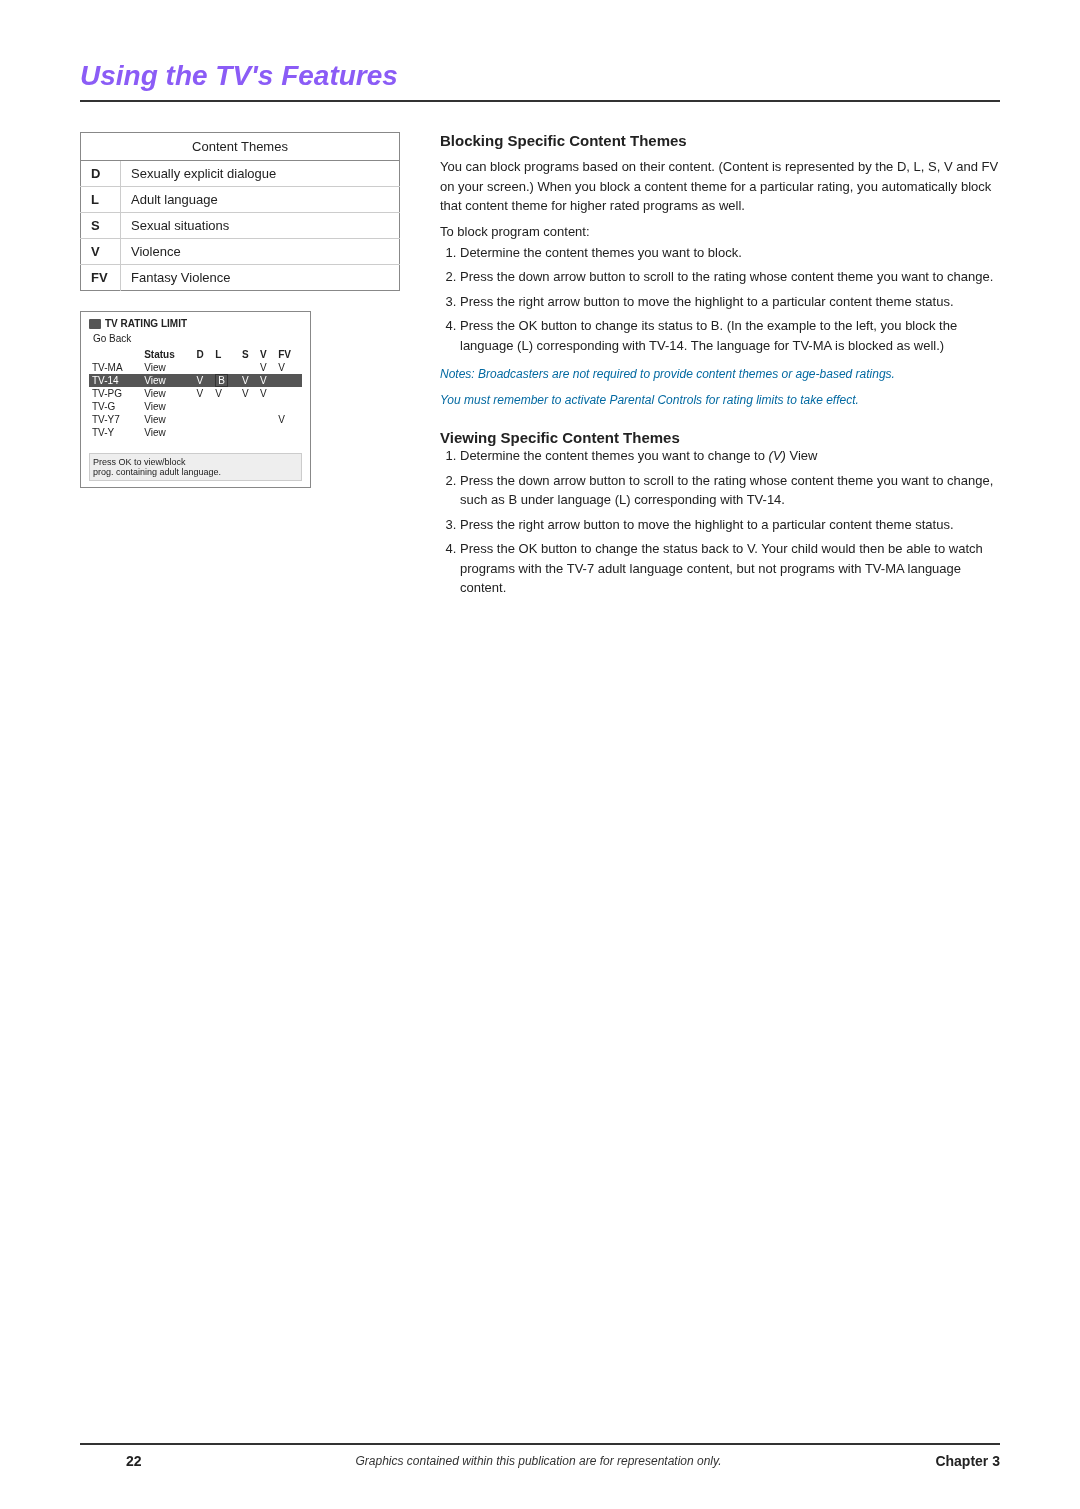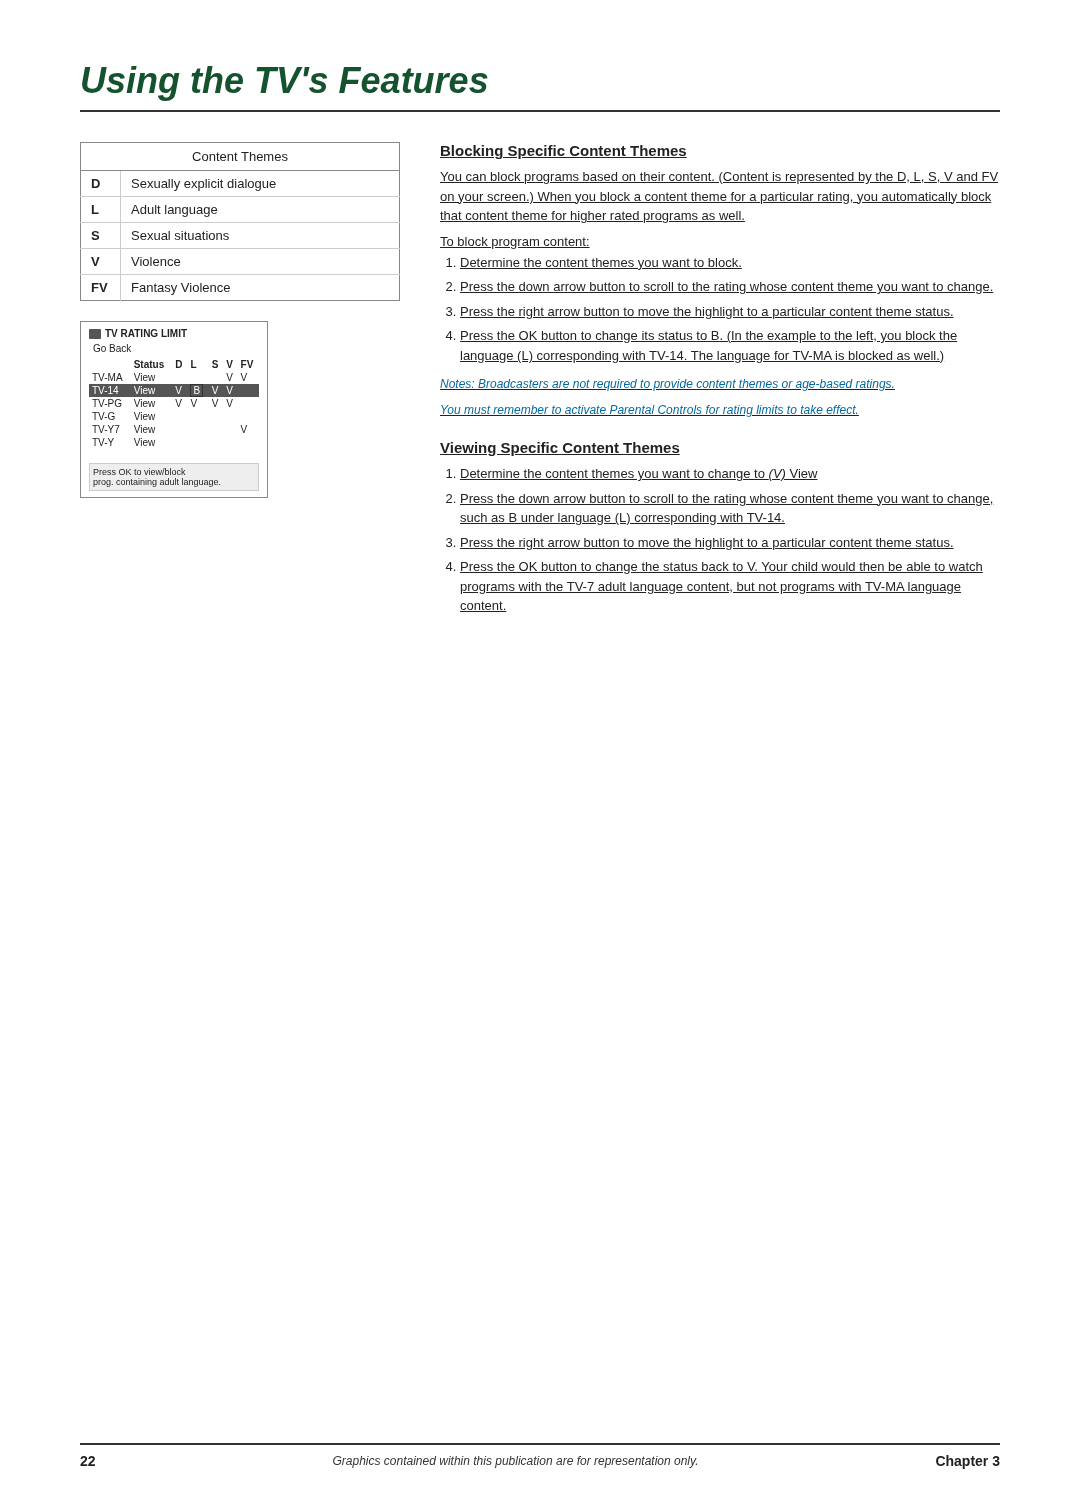--- a/index.html
+++ b/index.html
@@ -19,41 +19,40 @@
     }
 
     
     .page-title-section {
       border-bottom: 2px solid #333;
       margin-bottom: 30px;
       padding-bottom: 8px;
     }
 
     .page-title {
-      font-size: 36px;
+      font-size: 28px;
       font-weight: bold;
       font-style: italic;
-      color: #14532d;
+      color: #8b5cf6;
     }
 
     
     .two-col {
       display: flex;
       gap: 40px;
       margin-top: 10px;
     }
 
     .left-col {
       width: 320px;
       flex-shrink: 0;
     }
 
     .right-col {
       flex: 1;
-      text-decoration: underline;
     }
 
     
     .content-themes-table {
       border: 1px solid #888;
       border-collapse: collapse;
       width: 100%;
       margin-bottom: 20px;
     }
 
@@ -82,21 +81,21 @@
     .content-themes-table tr:last-child td {
       border-bottom: none;
     }
 
     
     .tv-screen-mockup {
       border: 1px solid #888;
       background: #fff;
       font-size: 10px;
       padding: 6px 8px;
-      width: 188px;
+      width: 231px;
       font-family: Arial, sans-serif;
     }
 
     .tv-screen-header {
       display: flex;
       align-items: center;
       gap: 4px;
       margin-bottom: 4px;
       font-size: 10px;
       font-weight: bold;
@@ -159,21 +158,20 @@
     .section-heading {
       font-size: 15px;
       font-weight: bold;
       margin-bottom: 8px;
       margin-top: 0;
     }
 
     .section-heading-2 {
       font-size: 15px;
       font-weight: bold;
-      margin-bottom: 8px;
       margin-top: 20px;
     }
 
     .body-text {
       font-size: 13px;
       line-height: 1.5;
       margin-bottom: 8px;
       color: #222;
     }
 
@@ -214,20 +212,21 @@
       display: flex;
       align-items: center;
       justify-content: space-between;
       border-top: 2px solid #333;
       padding-top: 8px;
     }
 
     .footer-page-num {
       font-size: 14px;
       font-weight: bold;
+      margin-left: 46px;
     }
 
     .footer-center-text {
       font-size: 12px;
       font-style: italic;
       color: #333;
       flex: 1;
       text-align: center;
     }
 

